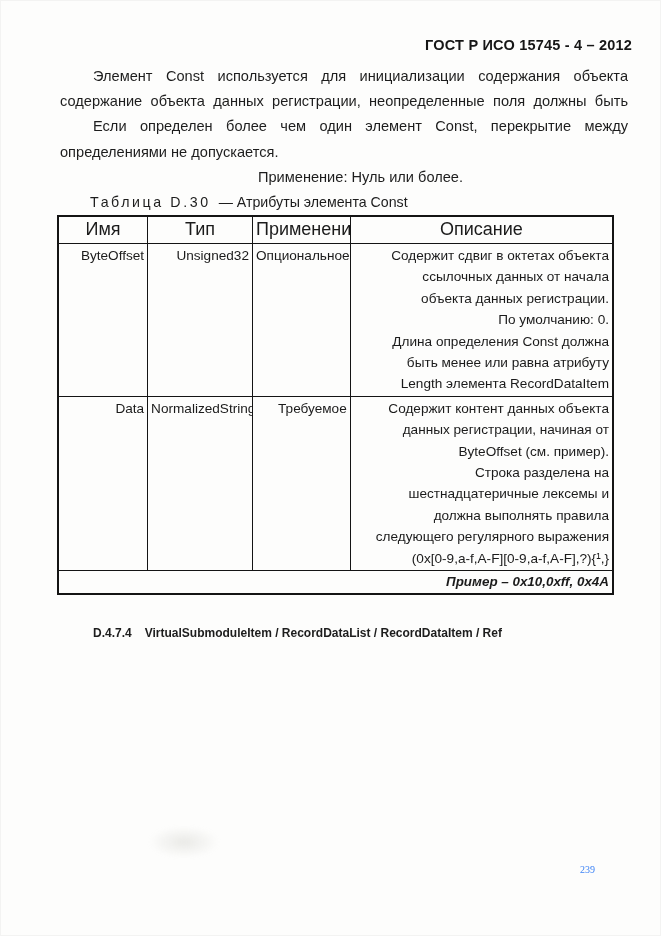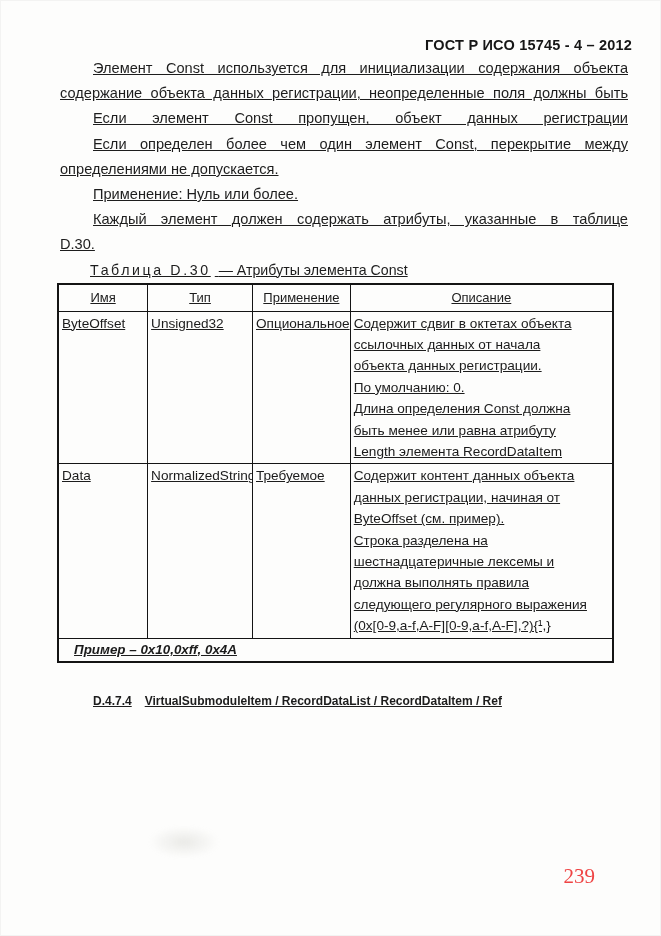--- a/index.html
+++ b/index.html
@@ -9,64 +9,63 @@
     font-family:"Liberation Sans", sans-serif;
     color:#1d1d1d;
     box-shadow: inset 0 0 0 1px rgba(0,0,0,0.04);
   }
   .doc-header {
     position:absolute; top:37px; right:29px;
     font-size:14.5px; font-weight:700; letter-spacing:0.2px;
     color:#161616;
   }
   .textblock {
-    position:absolute; left:60px; top:56px; width:568px;
+    position:absolute; left:60px; top:64px; width:568px;
     font-size:14.6px;
-    text-decoration:underline;
   }
   .line { display:block; height:25.2px; line-height:25.2px; white-space:nowrap; overflow:visible; }
   .just { text-align:justify; text-align-last:justify; white-space:normal; overflow:hidden; }
-  .ind  { text-indent:33px; }
+  .ind  { text-indent:33px;text-align:center; }
 
   .tbl-caption { height:25px; line-height:25px; padding-left:30px; font-size:14.2px; }
   .tbl-caption .spaced { letter-spacing:2.6px; margin-right:4px; }
 
   table.attr-table {
     border-collapse:collapse; table-layout:fixed;
     width:557px; margin:0 0 0 -3px;
     font-size:13.6px; color:#1b1b1b;
     border:2px solid #141414;
   }
   .attr-table th, .attr-table td {
     border:1px solid #141414; vertical-align:top;
     padding:1px 3px; overflow:hidden;
   }
   .attr-table th {
     height:24px; text-align:center; vertical-align:middle;
-    font-weight:400; font-size:13px;
+    font-weight:400; font-size:18px;
   }
-  .attr-table td { line-height:21.4px; }
+  .attr-table td { line-height:21.4px;text-align:right; }
   .cell-desc { white-space:pre-line; }
   .example-row td {
     height:20px; line-height:19px;
     font-weight:700; font-style:italic; font-size:13.4px;
     padding-left:15px;
   }
 
   .section-heading {
     margin-top:26px; height:25px; line-height:25px;
     font-weight:700; font-size:12px; padding-left:33px;
     white-space:nowrap;
   }
   .section-heading .sec-num { margin-right:13px; }
 
   .page-number {
     position:absolute; top:864px; right:66px;
     font-family:"Liberation Serif", serif;
-    font-size:21px; color:#ef4444;
+    font-size:10px; color:#3b82f6;
   }
   .scan-smudge {
     position:absolute; left:148px; top:826px; width:72px; height:32px;
     background:radial-gradient(ellipse at center, rgba(185,185,178,0.28), rgba(185,185,178,0) 70%);
     filter:blur(2px); pointer-events:none;
   }
 </style>
 </head>
 <body>
 
@@ -75,36 +74,31 @@
   <div class="doc-header">ГОСТ Р ИСО 15745 - 4 – 2012</div>
 
   <div class="textblock">
 
     <p style="margin:0">
       <span class="line ind just">Элемент Const используется для инициализации содержания объекта</span>
       <span class="line just">содержание объекта данных регистрации, неопределенные поля должны быть</span>
     </p>
 
     <p style="margin:0">
-      <span class="line ind just">Если элемент Const пропущен, объект данных регистрации</span>
     </p>
 
     <p style="margin:0">
       <span class="line ind just">Если определен более чем один элемент Const, перекрытие между</span>
       <span class="line">определениями не допускается.</span>
     </p>
 
     <p style="margin:0">
       <span class="line ind">Применение: Нуль или более.</span>
     </p>
 
-    <p style="margin:0">
-      <span class="line ind just">Каждый элемент должен содержать атрибуты, указанные в таблице</span>
-      <span class="line">D.30.</span>
-    </p>
 
     <div class="tbl-caption">
       <span class="spaced">Таблица D.30</span>
       <span>— Атрибуты элемента Const</span>
     </div>
 
     <table class="attr-table">
       <colgroup>
         <col style="width:88px">
           <col style="width:103px">

